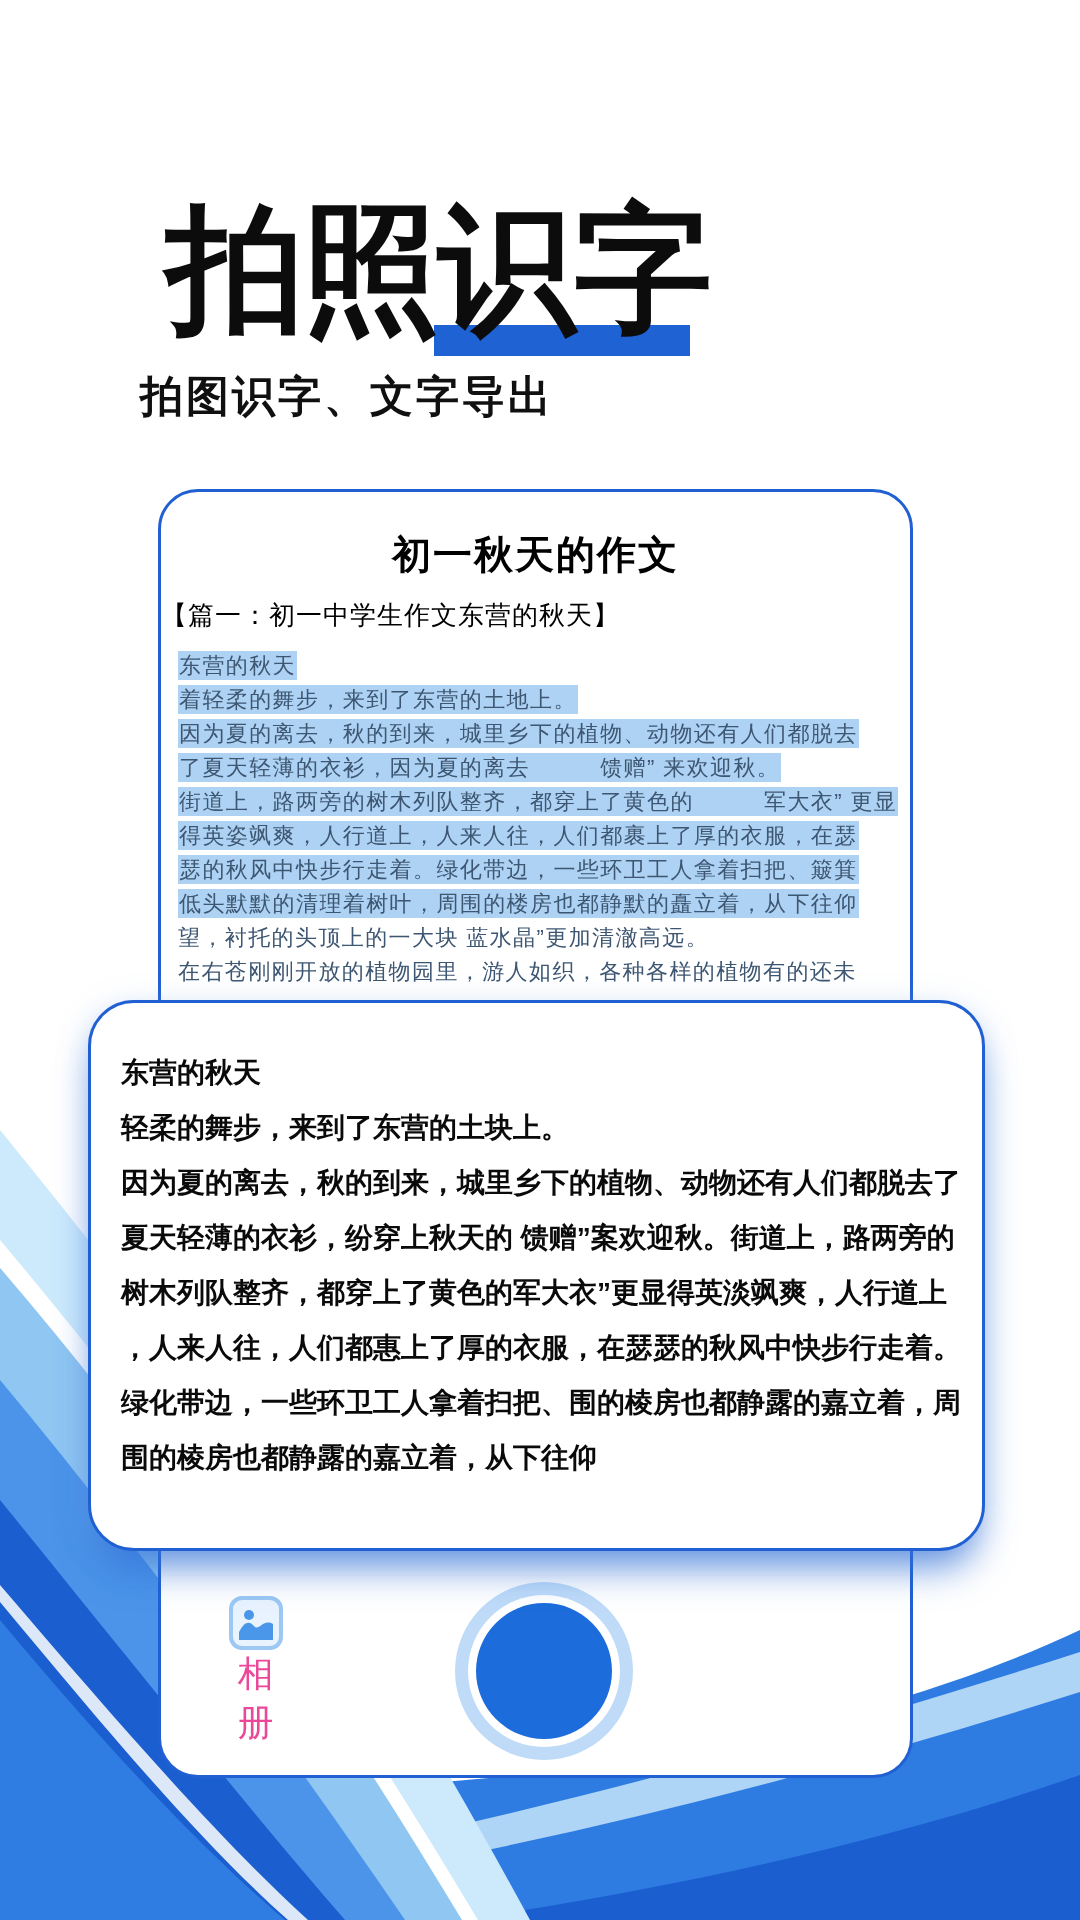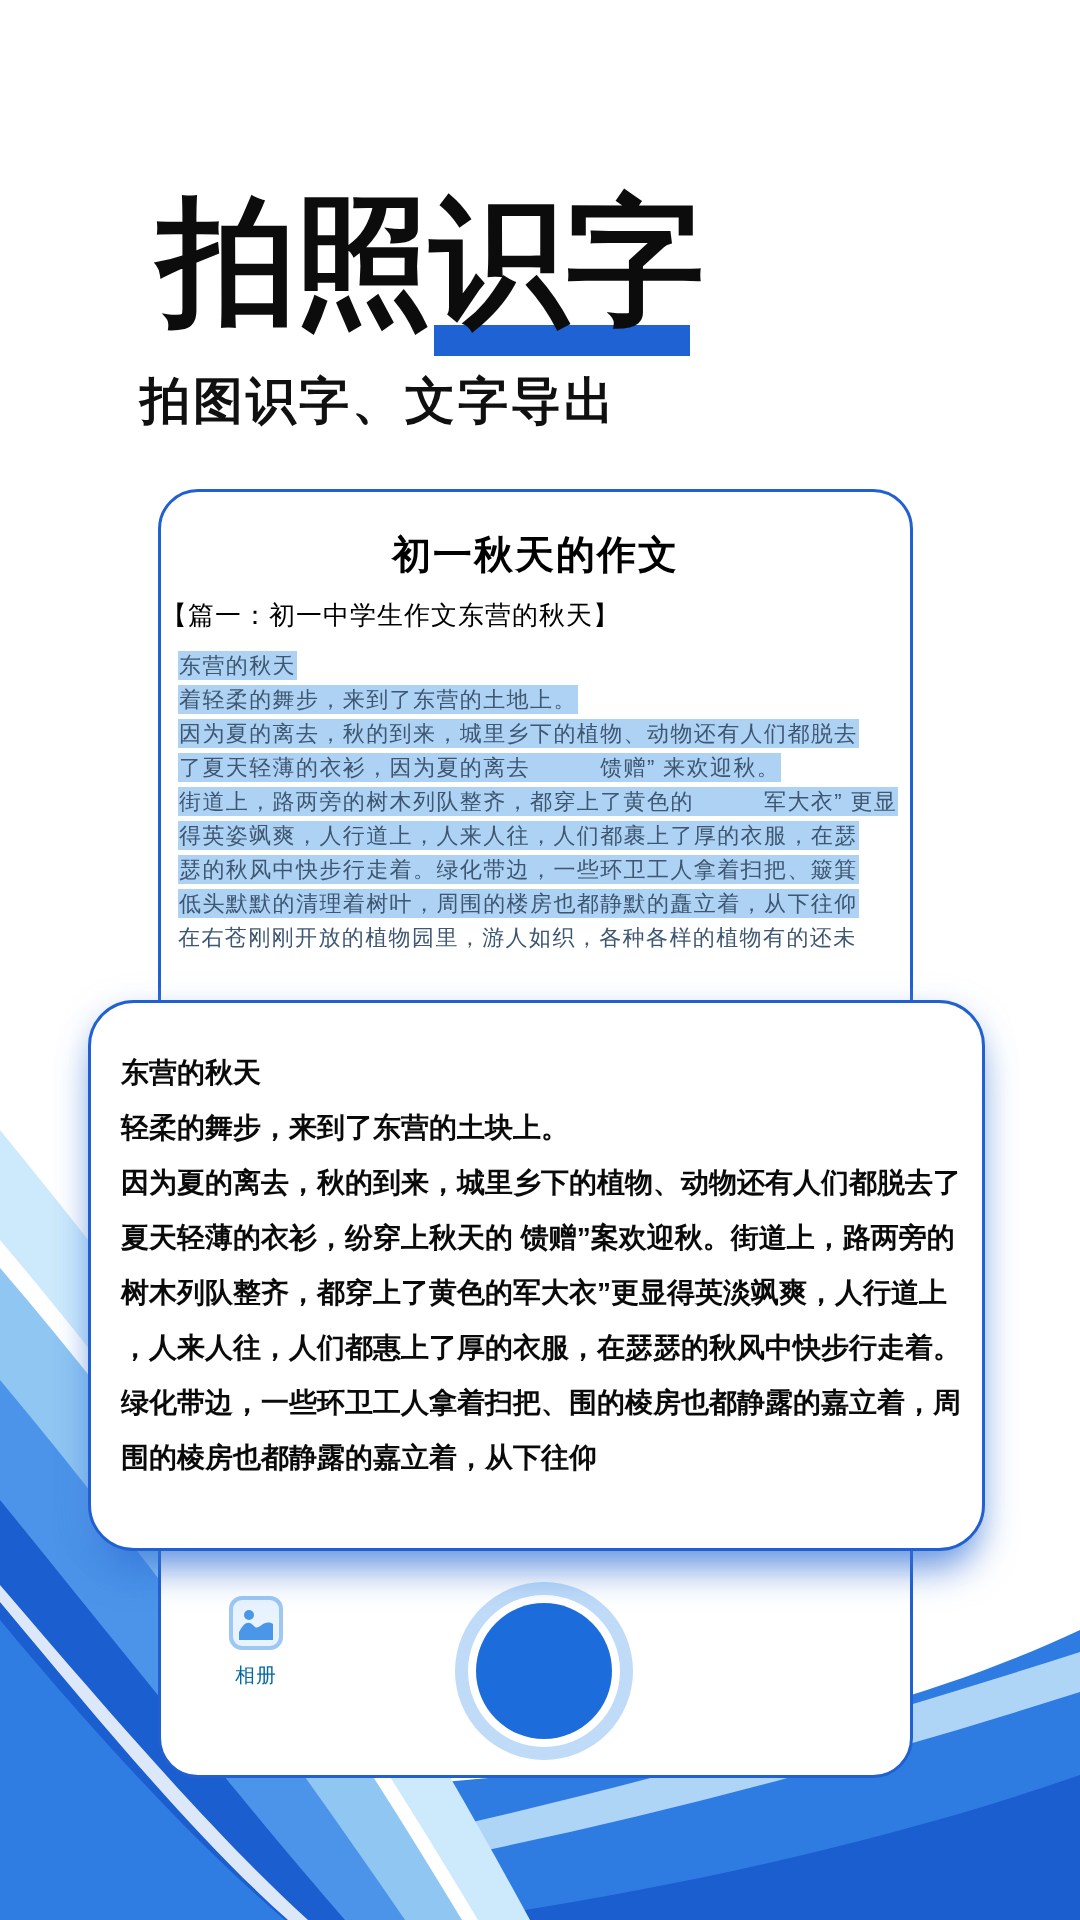--- a/index.html
+++ b/index.html
@@ -8,27 +8,27 @@
     background:#ffffff;font-family:"Liberation Sans","DejaVu Sans",sans-serif;
   }
   
   .bg-svg{position:absolute;left:0;top:0;z-index:0;}
   
   .title-underline{
     position:absolute;left:434px;top:325px;width:256px;height:31px;
     background:#1e62d4;z-index:1;
   }
   .app-title{
-    position:absolute;left:158px;top:186px;margin:0;z-index:2;
+    position:absolute;left:158px;top:186px;margin:8px;z-index:2;
     font-size:138px;line-height:150px;font-weight:900;color:#0c0c0c;
     letter-spacing:-2px;white-space:nowrap;
   }
   .app-subtitle{
     position:absolute;left:140px;top:368px;z-index:2;
-    font-size:50px;font-weight:700;color:#101010;letter-spacing:3px;white-space:nowrap;
+    font-size:43px;font-weight:700;color:#101010;letter-spacing:3px;white-space:nowrap;
   }
   
   .phone-card{
     position:absolute;left:158px;top:489px;width:749px;height:1283px;
     background:#ffffff;border:3px solid #2160d2;border-radius:40px;
     z-index:2;overflow:hidden;
   }
   .doc-title{
     margin-top:36px;text-align:center;
     font-size:39px;font-weight:700;color:#000;letter-spacing:2px;
@@ -43,21 +43,21 @@
   }
   .doc-line{white-space:nowrap;height:34px;}
   .doc-line .hl{background:#aed2f3;padding:2px 1px;}
   
   .album-btn{position:absolute;left:67px;top:1104px;width:56px;text-align:center;}
   .album-icon{
     width:46px;height:46px;margin:0 auto;background:#e9f3fe;
     border:4px solid #9cc8f3;border-radius:13px;
     display:flex;align-items:center;justify-content:center;
   }
-  .album-label{margin-top:12px;font-size:20px;color:#0369a1;letter-spacing:1px;}
+  .album-label{font-size:36px;color:#ec4899;letter-spacing:1px;}
   .shutter{
     position:absolute;left:294px;top:1090px;width:178px;height:178px;border-radius:50%;
     background:#bfdbf8;
   }
   .shutter-white{position:absolute;left:13px;top:13px;right:13px;bottom:13px;border-radius:50%;background:#ffffff;}
   .shutter-core{position:absolute;left:21px;top:21px;right:21px;bottom:21px;border-radius:50%;background:#1c6cdb;}
   
   .result-card{
     position:absolute;left:88px;top:1000px;width:891px;height:545px;
     background:#ffffff;border:3px solid #2160d2;border-radius:46px;
@@ -97,20 +97,21 @@
   <div class="doc-heading">【篇一：初一中学生作文东营的秋天】</div>
   <div class="doc-body">
       <div class="doc-line"><span class="hl">东营的秋天</span></div>
       <div class="doc-line"><span class="hl">着轻柔的舞步，来到了东营的土地上。</span></div>
       <div class="doc-line"><span class="hl">因为夏的离去，秋的到来，城里乡下的植物、动物还有人们都脱去</span></div>
       <div class="doc-line"><span class="hl">了夏天轻薄的衣衫，因为夏的离去　　　馈赠” 来欢迎秋。</span></div>
       <div class="doc-line"><span class="hl">街道上，路两旁的树木列队整齐，都穿上了黄色的　　　军大衣” 更显</span></div>
       <div class="doc-line"><span class="hl">得英姿飒爽，人行道上，人来人往，人们都裹上了厚的衣服，在瑟</span></div>
       <div class="doc-line"><span class="hl">瑟的秋风中快步行走着。绿化带边，一些环卫工人拿着扫把、簸箕</span></div>
       <div class="doc-line"><span class="hl">低头默默的清理着树叶，周围的楼房也都静默的矗立着，从下往仰</span></div>
+      <div class="doc-line"><span>望，衬托的头顶上的一大块 蓝水晶”更加清澈高远。</span></div>
       <div class="doc-line"><span>在右苍刚刚开放的植物园里，游人如织，各种各样的植物有的还未</span></div>
     </div>
 
   <div class="album-btn">
     <div class="album-icon">
       <svg width="34" height="34" viewBox="0 0 34 34">
         <circle cx="10" cy="9" r="5" fill="#4a97ea"></circle>
         <path d="M0,26 C5,16 10,14 15,20 C20,26 24,12 34,18 L34,34 L0,34 Z" fill="#4a97ea"></path>
       </svg>
     </div>

